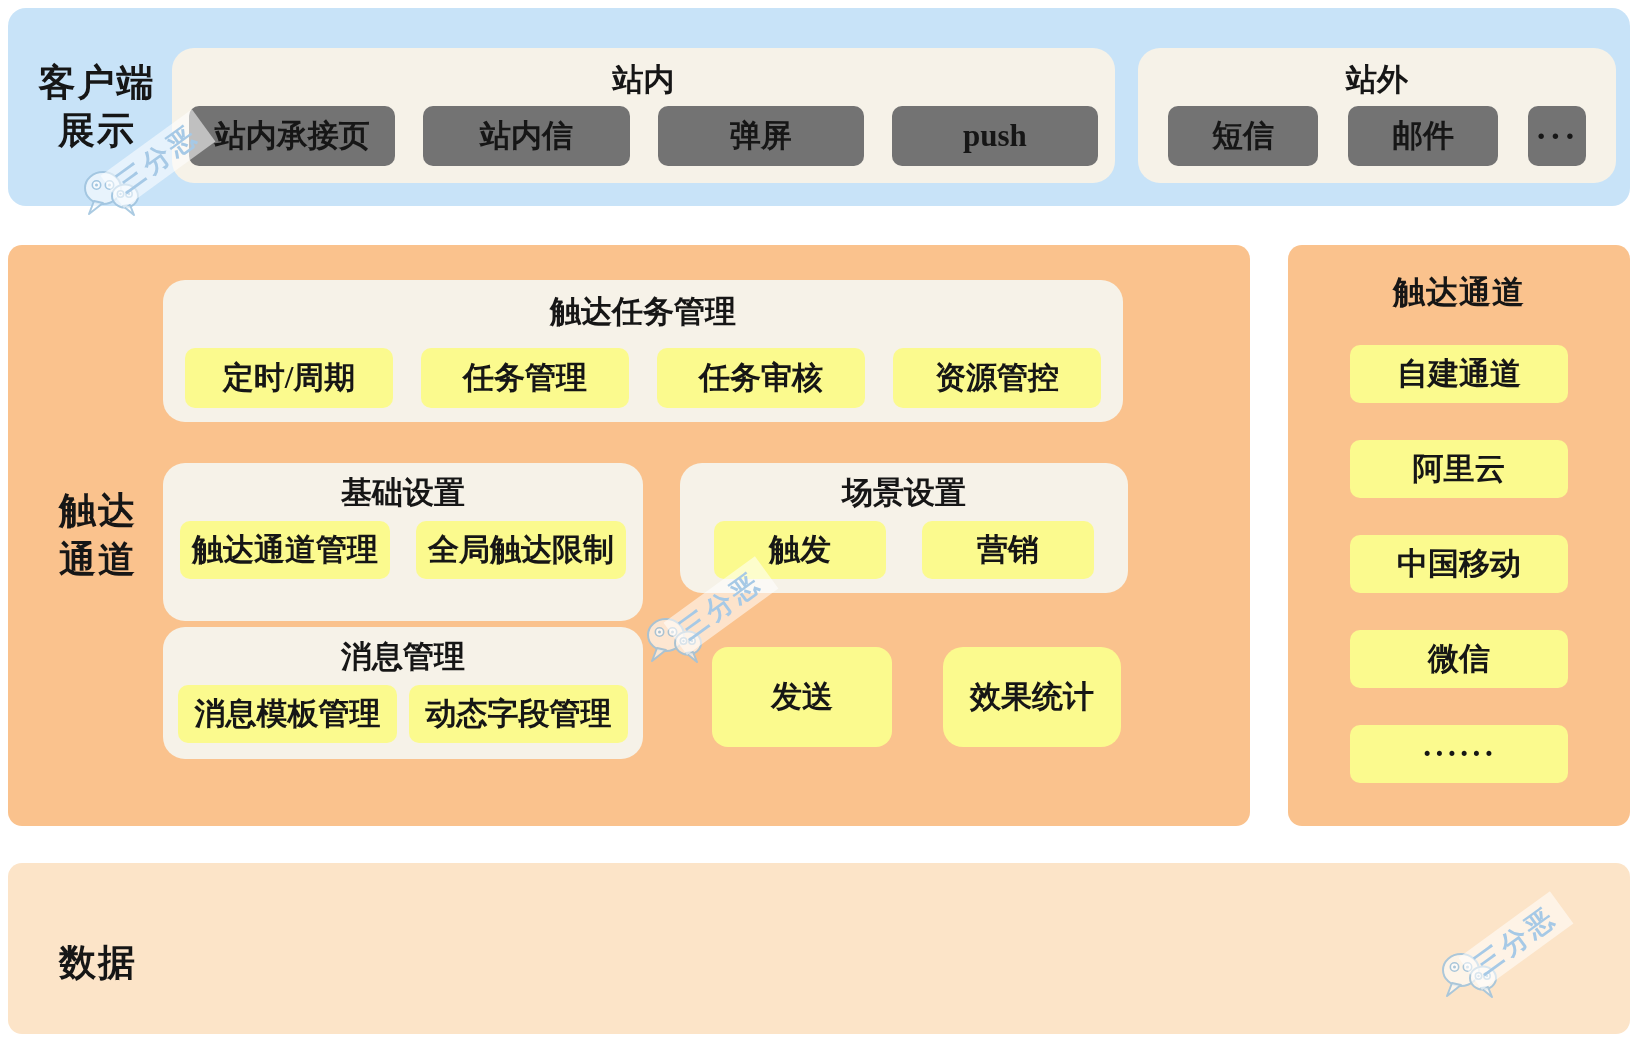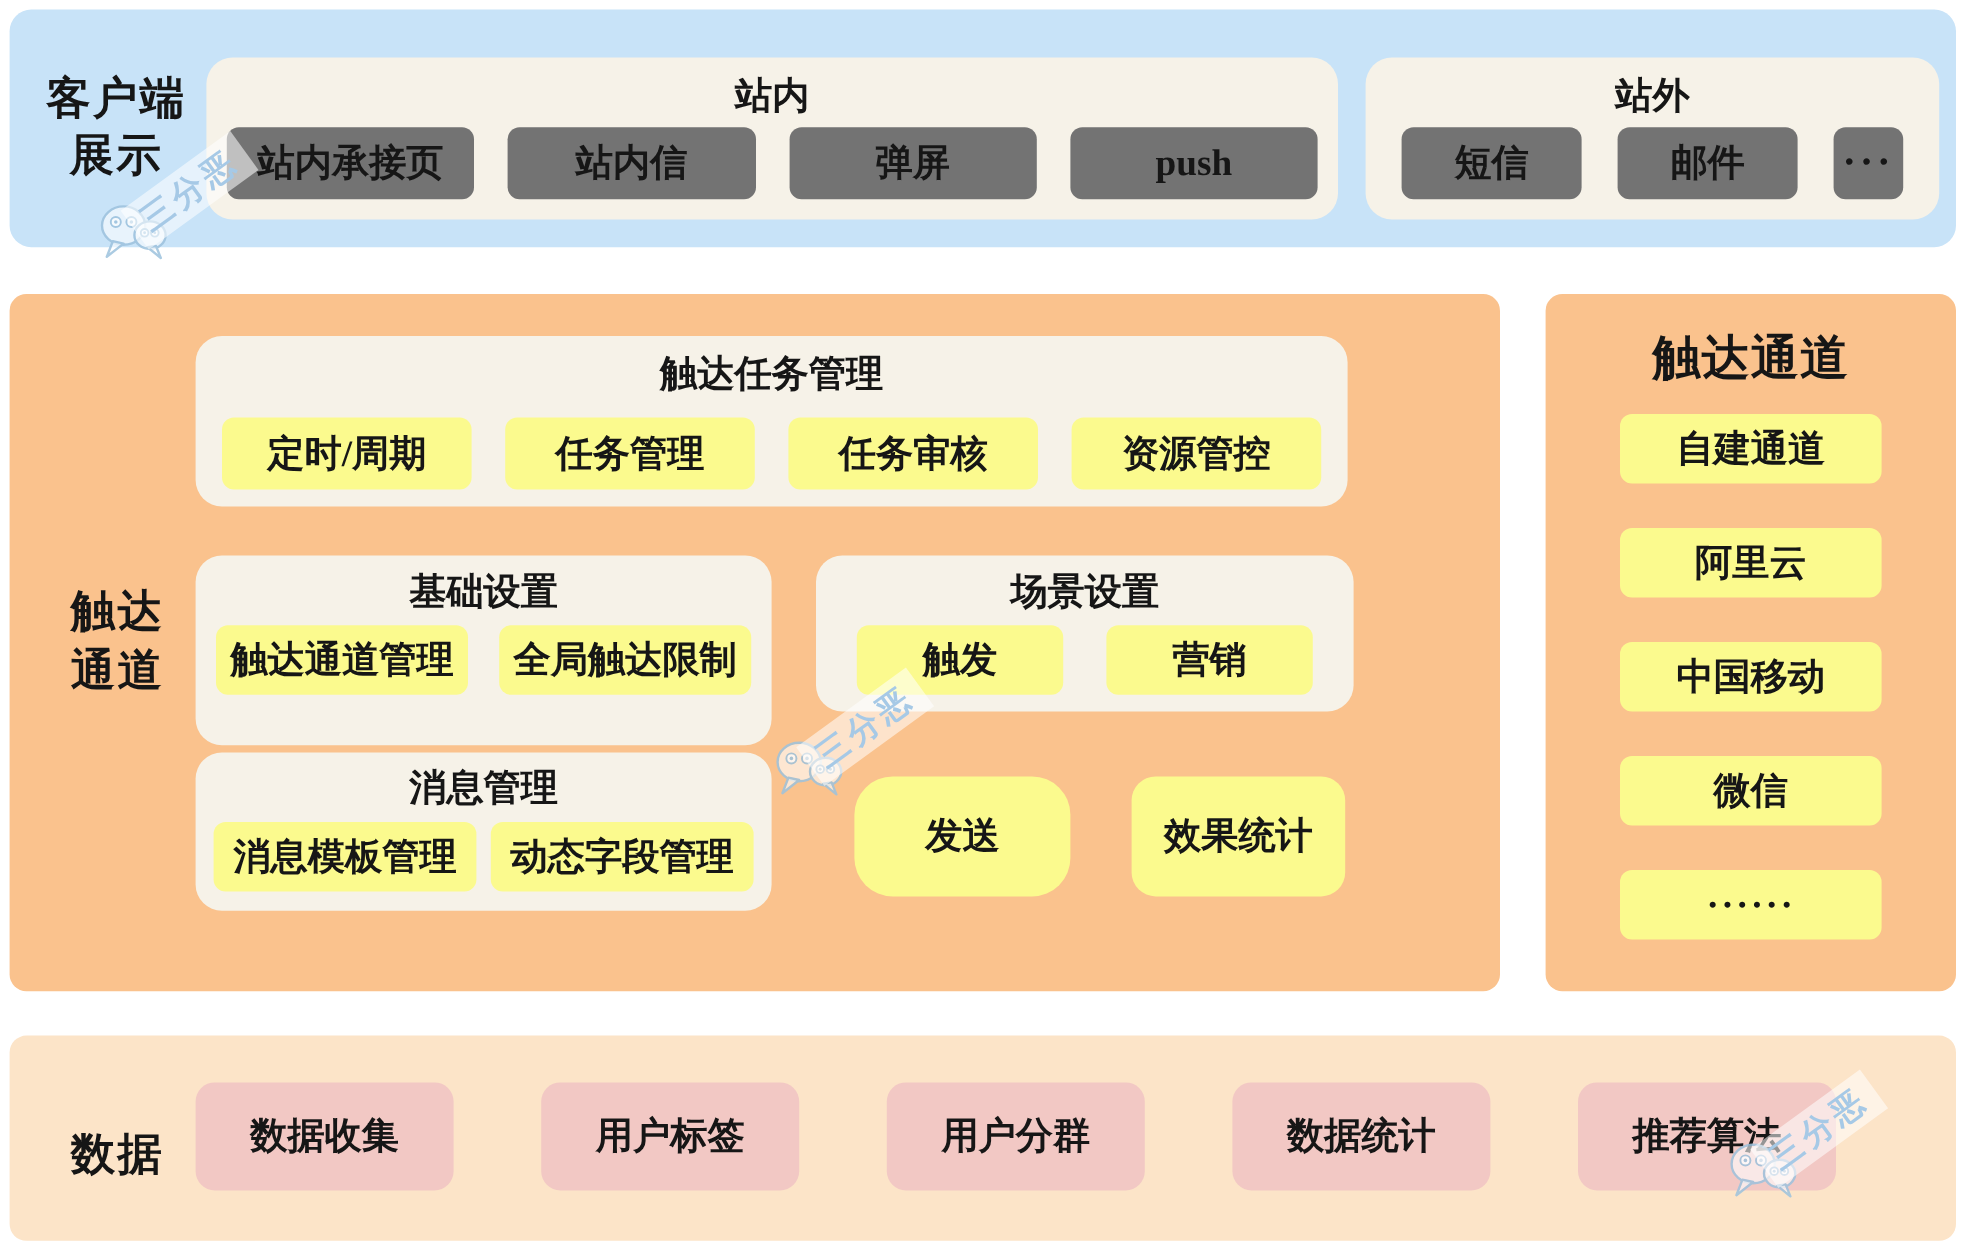--- a/index.html
+++ b/index.html
@@ -45,25 +45,25 @@
   .task-row .btn{flex:1;height:60px;}
   .panel-basic{left:155px;top:218px;width:480px;height:158px;padding-top:10px;}
   .basic-row{display:flex;gap:26px;padding:0 17px;margin-top:8px;}
   .basic-row .btn{flex:1;height:58px;}
   .panel-scene{left:672px;top:218px;width:448px;height:130px;padding-top:10px;}
   .scene-row{display:flex;gap:36px;justify-content:center;margin-top:8px;}
   .scene-row .btn{width:172px;height:58px;}
   .panel-message{left:155px;top:382px;width:480px;height:132px;padding-top:10px;}
   .message-row{display:flex;gap:12px;padding:0 15px;margin-top:8px;}
   .message-row .btn{flex:1;height:58px;}
-  .btn-send{position:absolute;left:704px;top:402px;width:180px;height:100px;border-radius:32px;}
+  .btn-send{position:absolute;left:704px;top:402px;width:180px;height:100px;border-radius:16px;}
   .btn-stats{position:absolute;left:935px;top:402px;width:178px;height:100px;border-radius:20px;}
 
   
-  .channels-title{margin-top:26px;text-align:center;font-size:40px;font-weight:700;letter-spacing:1px;}
+  .channels-title{margin-top:26px;text-align:center;font-size:32px;font-weight:700;letter-spacing:1px;}
   .channel-list{position:absolute;top:100px;left:62px;width:218px;display:flex;flex-direction:column;gap:37px;}
   .channel-list .btn{height:58px;}
   .dots6{letter-spacing:2px;}
 
   
   .data-row{position:absolute;left:155px;top:39px;width:1367px;display:flex;justify-content:space-between;}
 
   
   .wm{position:absolute;width:150px;height:110px;pointer-events:none;}
   .wm-icon{position:absolute;left:0;bottom:0;width:58px;height:50px;opacity:.85;}
@@ -152,27 +152,20 @@
       <div class="btn btn-yellow">自建通道</div>
       <div class="btn btn-yellow">阿里云</div>
       <div class="btn btn-yellow">中国移动</div>
       <div class="btn btn-yellow">微信</div>
       <div class="btn btn-yellow dots6">······</div>
     </div>
   </aside>
 
   <section class="sec-data">
     <div class="side-label lbl-data">数据</div>
-    <div class="data-row">
-      <div class="btn btn-pink">数据收集</div>
-      <div class="btn btn-pink">用户标签</div>
-      <div class="btn btn-pink">用户分群</div>
-      <div class="btn btn-pink">数据统计</div>
-      <div class="btn btn-pink">推荐算法</div>
-    </div>
   </section>
 
   <div class="wm" style="left:82px;top:108px;">
     <svg class="wm-icon" viewBox="0 0 58 50">
       <g fill="rgba(255,255,255,0.7)" stroke="#9dc2dd" stroke-width="2">
         <ellipse cx="21" cy="20" rx="18" ry="16"></ellipse>
         <path d="M12 33 L7 46 L21 35 Z" stroke-linejoin="round"></path>
         <ellipse cx="43" cy="28" rx="13" ry="11.5"></ellipse>
         <path d="M48 37 L52 47 L41 38 Z" stroke-linejoin="round"></path>
       </g>

